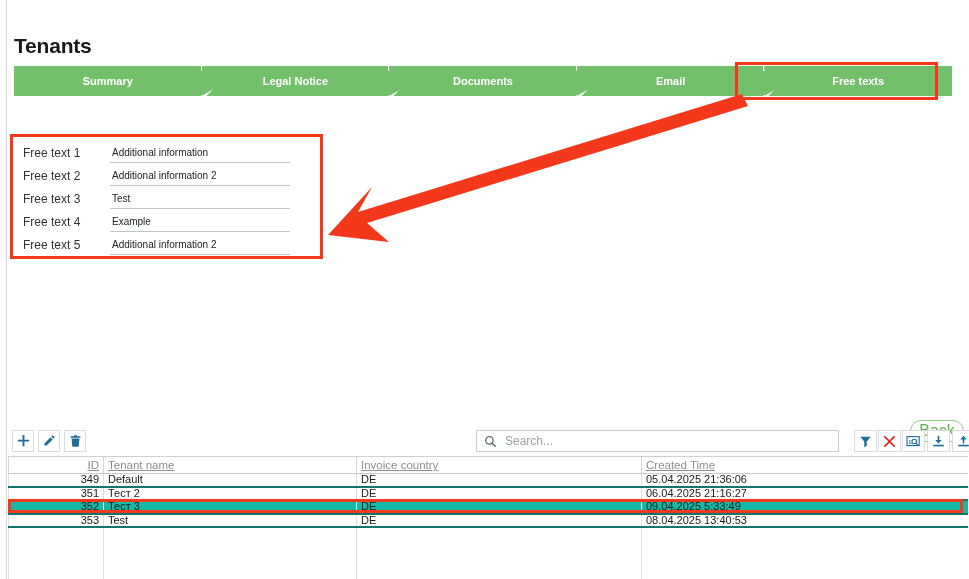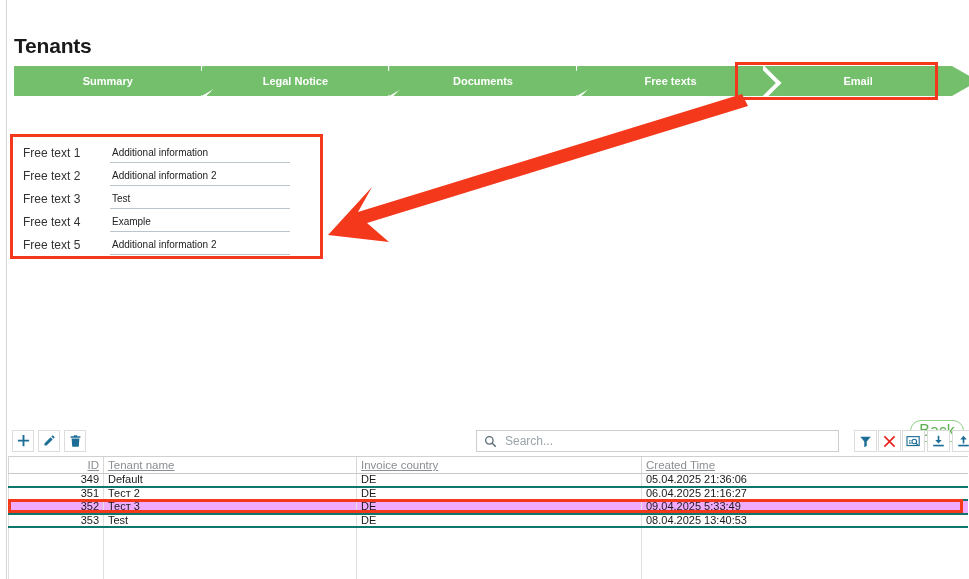--- a/index.html
+++ b/index.html
@@ -91,21 +91,21 @@
   .gh{font-size:11.5px;color:#8a8f93;line-height:16px;box-sizing:border-box;
       border-left:1px solid #d7d7d7;padding-left:4px;overflow:hidden;white-space:nowrap;text-decoration:underline;}
   .gh.first{border-left:1px solid #d7d7d7;}
   .c-id{width:95px;text-align:right;padding-right:4px;padding-left:0;}
   .c-name{width:253px;}
   .c-country{width:285px;}
   .c-time{width:320px;}
 
   .grid-rows{position:relative;}
   .grow{display:flex;height:11.5px;border-bottom:2px solid #0f766e;}
-  .grow.sel{background:#f0abfc;}
+  .grow.sel{background:#14b8a6;}
   .gc{font-size:11px;color:#1a1a1a;line-height:11.5px;box-sizing:border-box;
       border-left:1px solid #e0e0e0;padding-left:4px;overflow:hidden;white-space:nowrap;}
   .gc.c-id{text-align:right;padding-right:4px;padding-left:0;}
   .fill-cols{position:absolute;left:0;top:0;height:100%;width:100%;display:flex;}
   .fill-col{box-sizing:border-box;border-left:1px solid #e0e0e0;height:100%;}
 
   .hl-row{position:absolute;left:8px;top:499px;width:955px;height:14px;
           border:3px solid #f4381b;box-sizing:border-box;z-index:6;pointer-events:none;}
 </style>
 </head>
@@ -123,28 +123,28 @@
   <div class="step">
     <span class="notch"></span>
     <span class="step-label">Legal Notice</span>
     <span class="tip"></span>
   </div>
   <div class="step">
     <span class="notch"></span>
     <span class="step-label">Documents</span>
     <span class="tip"></span>
   </div>
+  <div class="step">
+    <span class="notch"></span>
+    <span class="step-label">Email</span>
+    <span class="tip"></span>
+  </div>
   <div class="step last">
     <span class="notch"></span>
     <span class="step-label">Free texts</span>
-  </div>
-  <div class="step">
-    <span class="notch"></span>
-    <span class="step-label">Email</span>
-    <span class="tip"></span>
   </div>
 </div>
 
 <div class="hl-step"></div>
 
 <div class="form-box">
   <div class="form-row">
     <div class="form-label">Free text 1</div>
     <div class="form-value">Additional information</div>
   </div>

